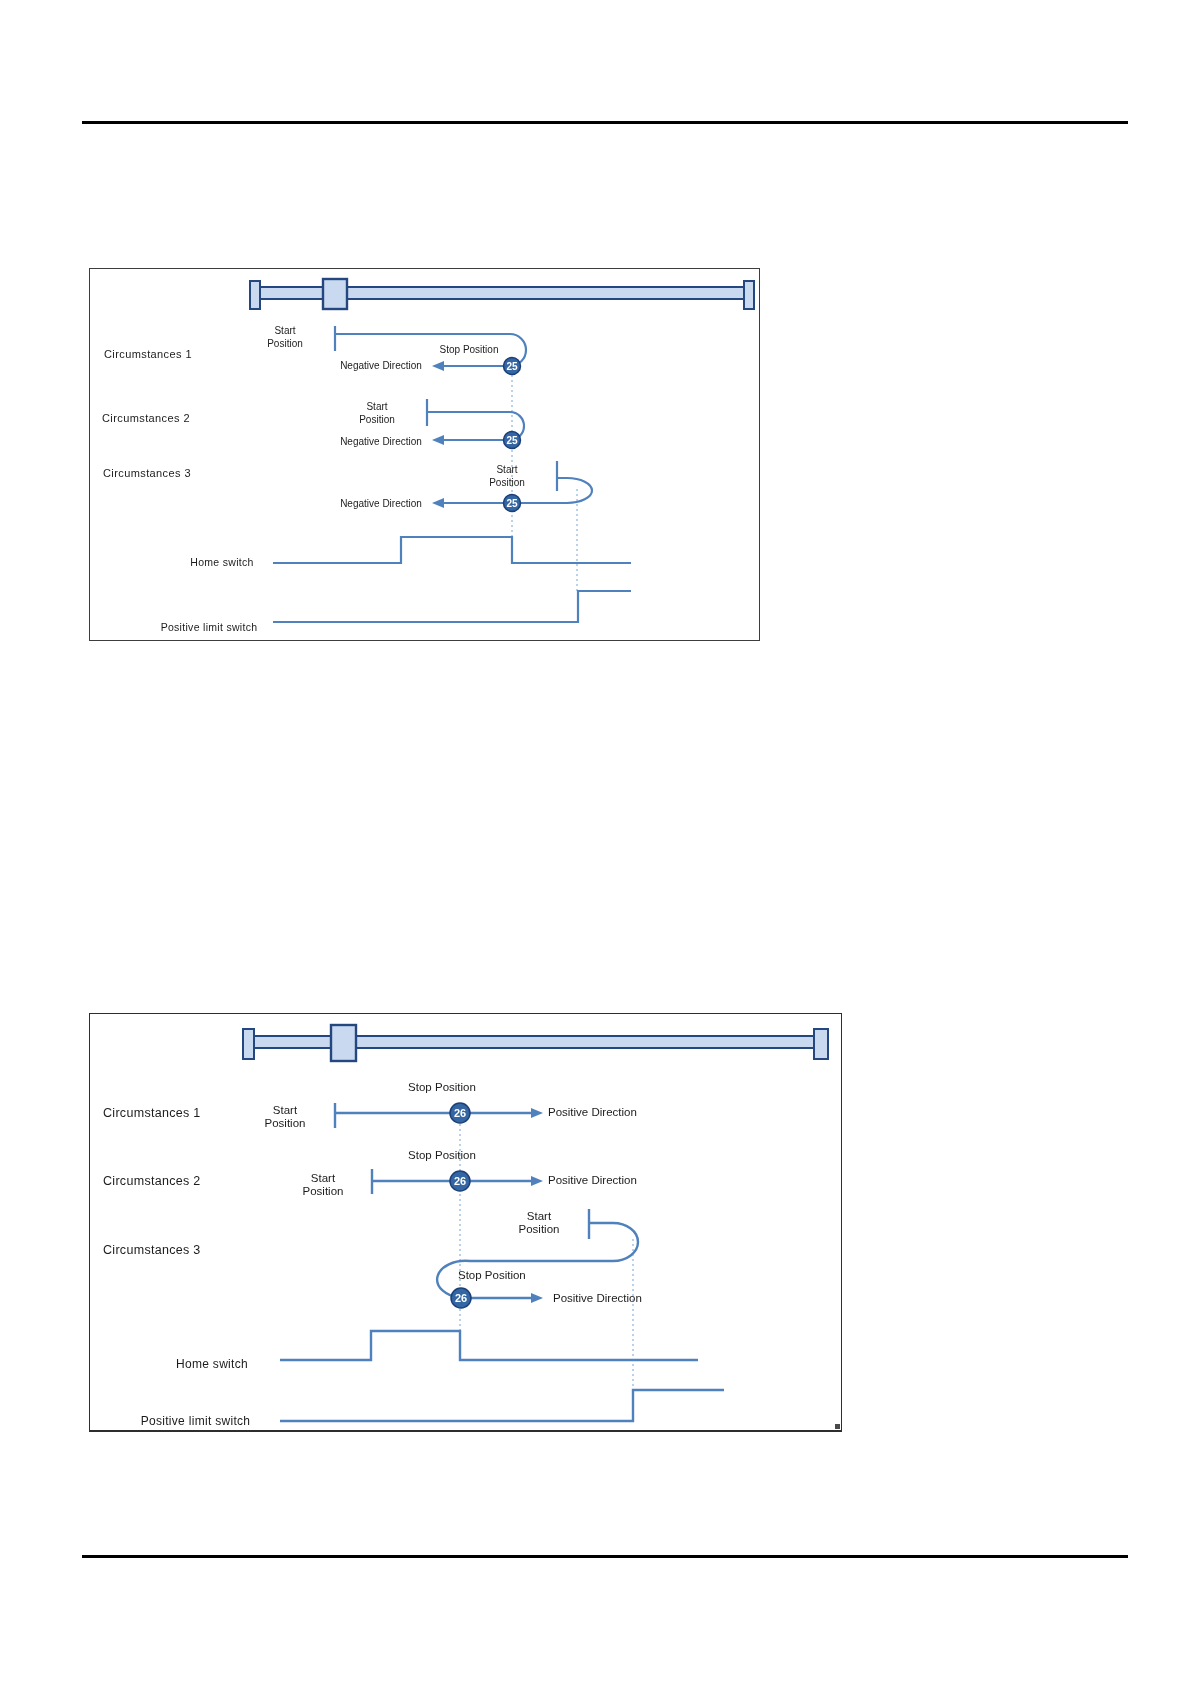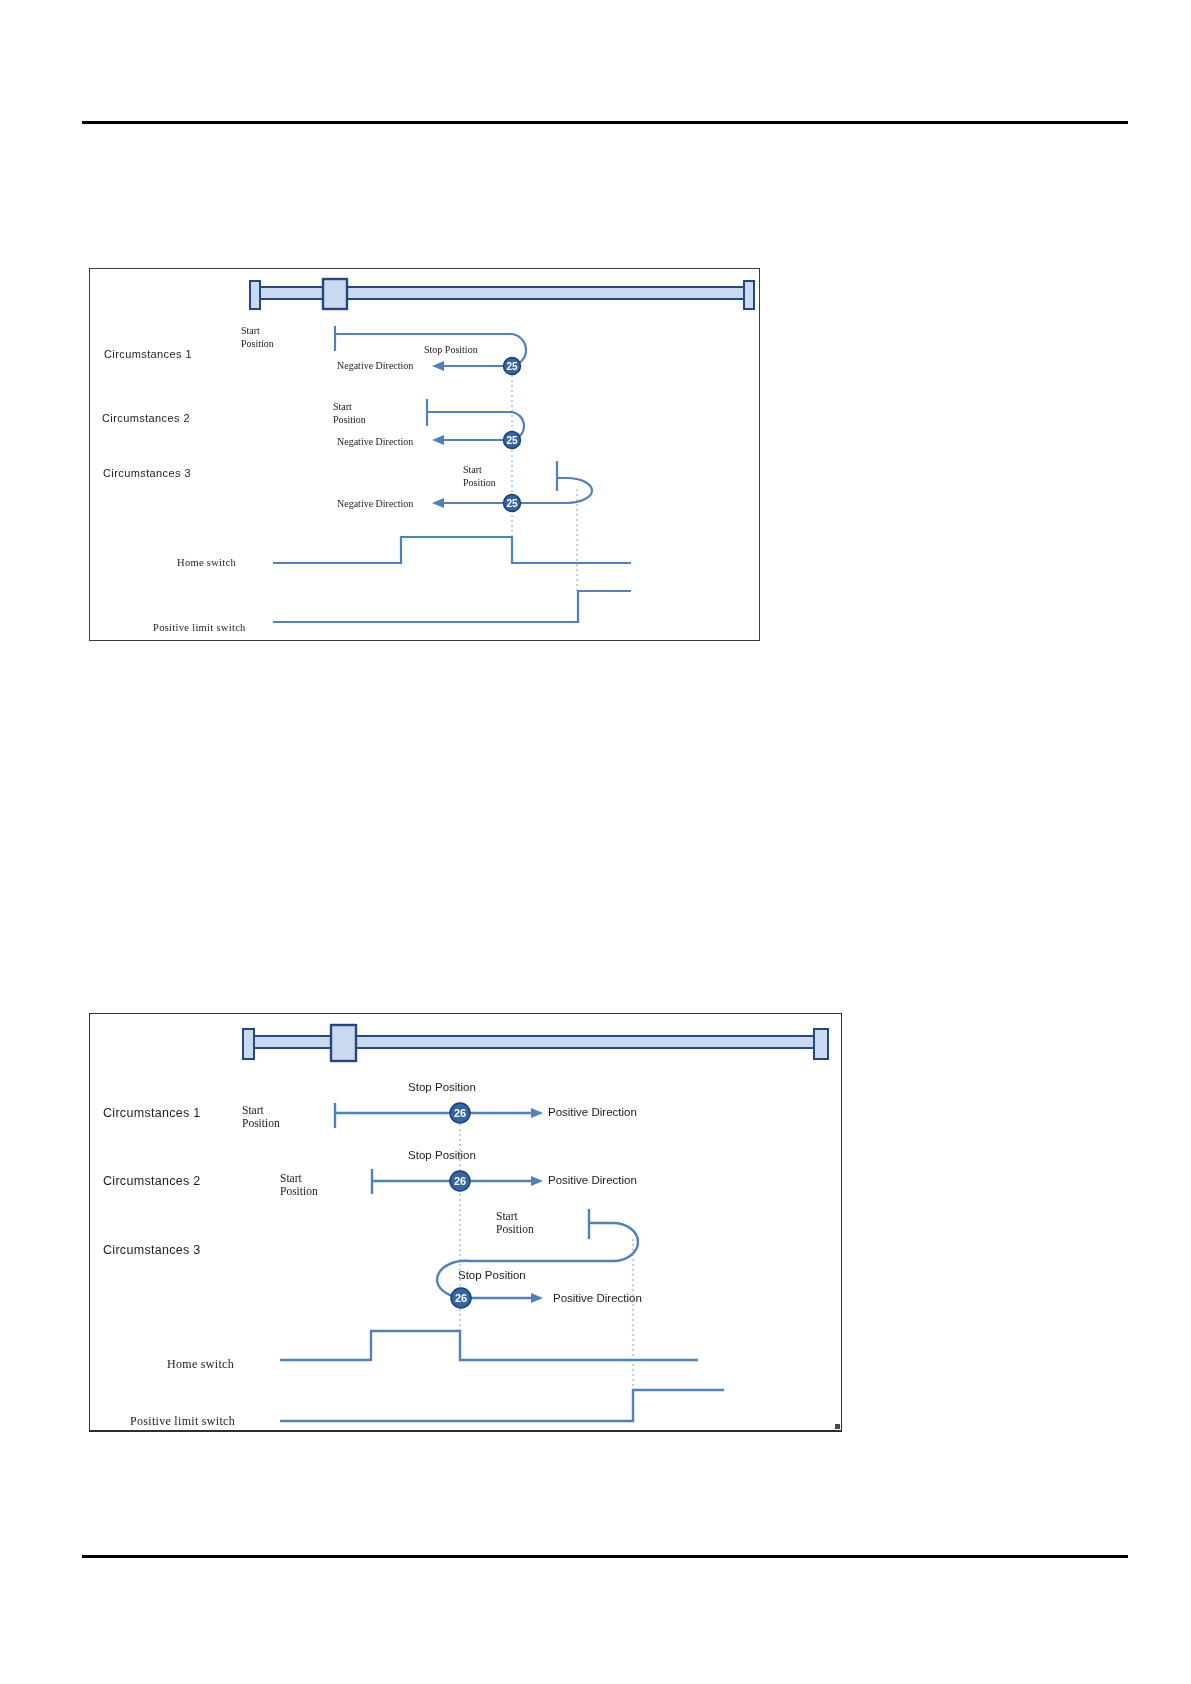--- a/index.html
+++ b/index.html
@@ -17,21 +17,21 @@
   .d1 { left:89px; top:268px; width:671px; height:373px; border:1px solid #3d3d3d; }
   .d2 { left:89px; top:1013px; width:753px; height:419px; border:1px solid #2e2e2e; border-bottom-width:2px; }
 
   .lbl { position:absolute; white-space:nowrap; color:#1c1c1c; }
   .d1 .c-lbl   { font-size:11px;   line-height:13px; letter-spacing:0.4px; }
   .d1 .sm      { font-size:10px;   line-height:13px; }
   .d1 .sig-lbl { font-size:10.5px; line-height:13px; letter-spacing:0.3px; }
   .d2 .c-lbl   { font-size:12.5px; line-height:14px; letter-spacing:0.3px; }
   .d2 .sm      { font-size:11.5px; line-height:13px; }
   .d2 .sig-lbl { font-size:12px;   line-height:14px; letter-spacing:0.3px; }
-  .ra { text-align:left;font-family:Liberation Serif, serif; }
+  .ra { text-align:center; }
   .ce { text-align:center; }
 
   .handle { position:absolute; right:1px; bottom:1px; width:5px; height:5px; background:#4a4a4a; }
 
   svg .marker-num { font-family:"Liberation Sans", sans-serif; font-weight:bold; fill:#ffffff; }
   .d1 svg .marker-num { font-size:10px; }
   .d2 svg .marker-num { font-size:11px; }
 </style>
 </head>
 <body>

